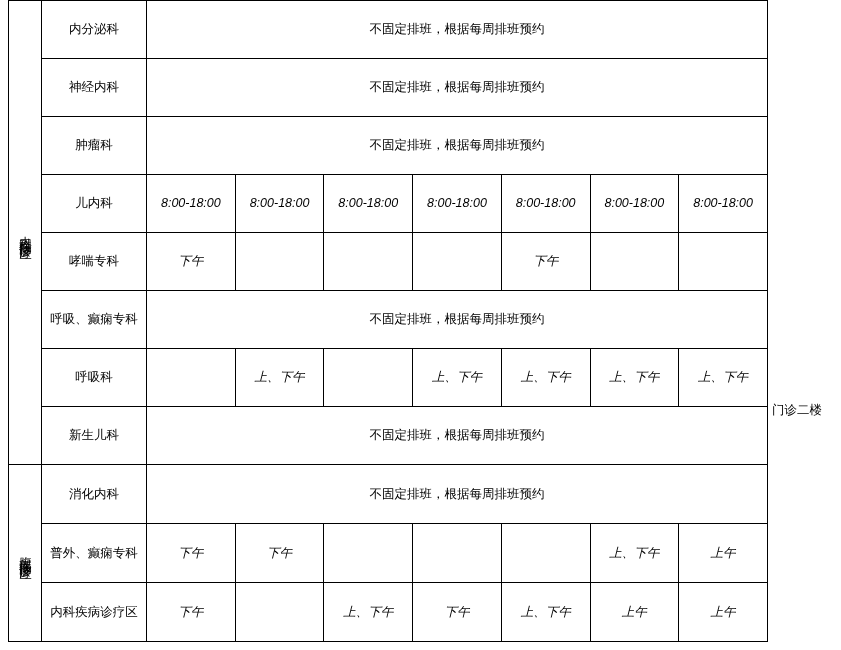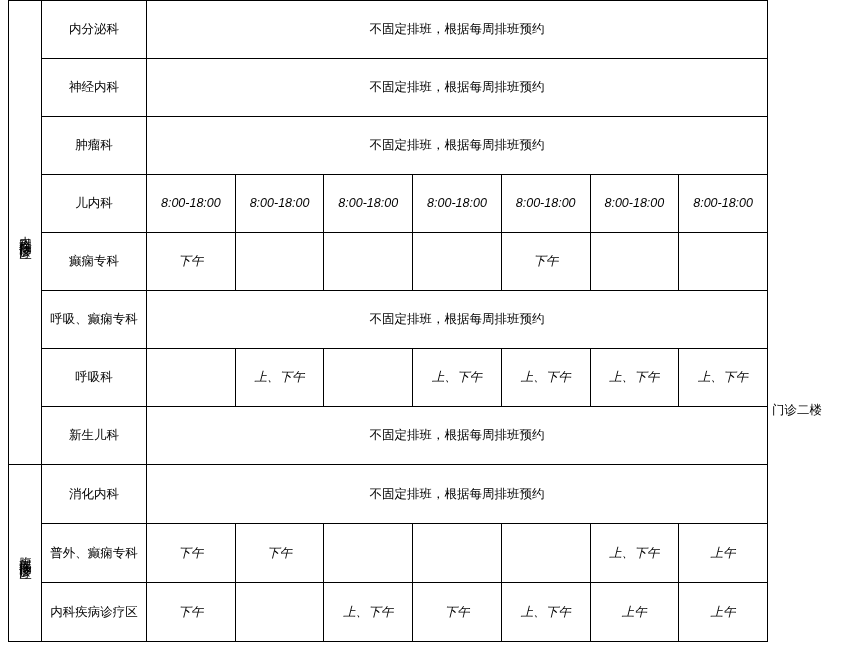--- a/index.html
+++ b/index.html
@@ -104,21 +104,21 @@
         <td class="cell">8:00-18:00</td>
         <td class="cell">8:00-18:00</td>
         <td class="cell">8:00-18:00</td>
         <td class="cell">8:00-18:00</td>
         <td class="cell">8:00-18:00</td>
         <td class="cell">8:00-18:00</td>
         <td class="cell">8:00-18:00</td>
       </tr>
 
       <tr class="rowh-48">
-        <td class="dept">癫痫专科</td>
+        <td class="dept">哮喘专科</td>
         <td class="cell">下午</td>
         <td class="cell"></td>
         <td class="cell"></td>
         <td class="cell"></td>
         <td class="cell">下午</td>
         <td class="cell"></td>
         <td class="cell"></td>
       </tr>
 
       <tr class="rowh-48">

